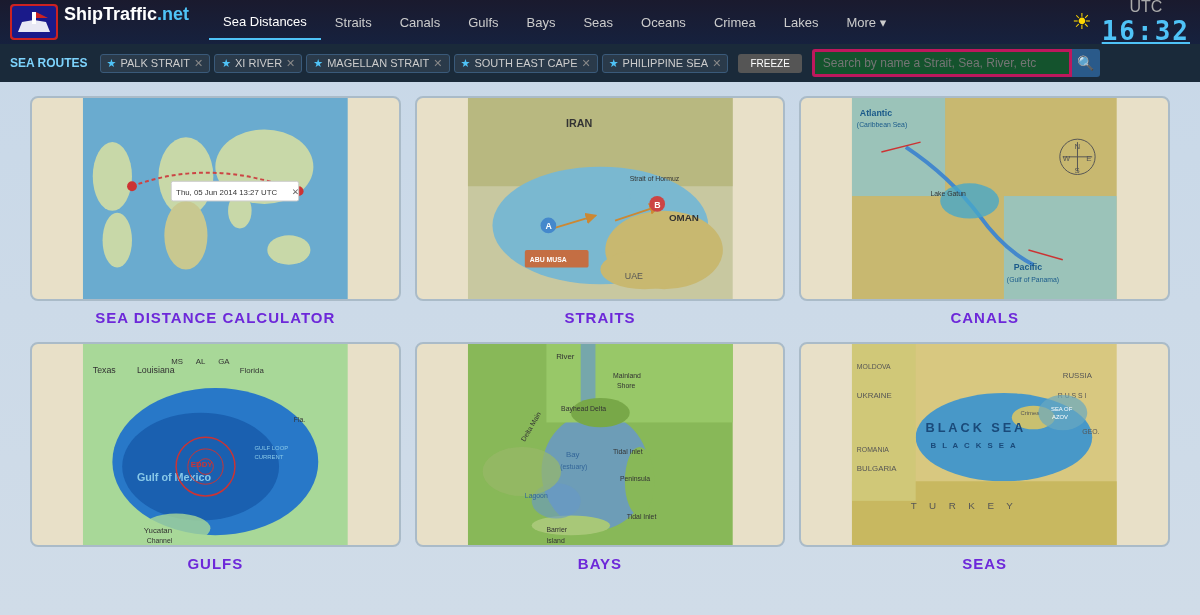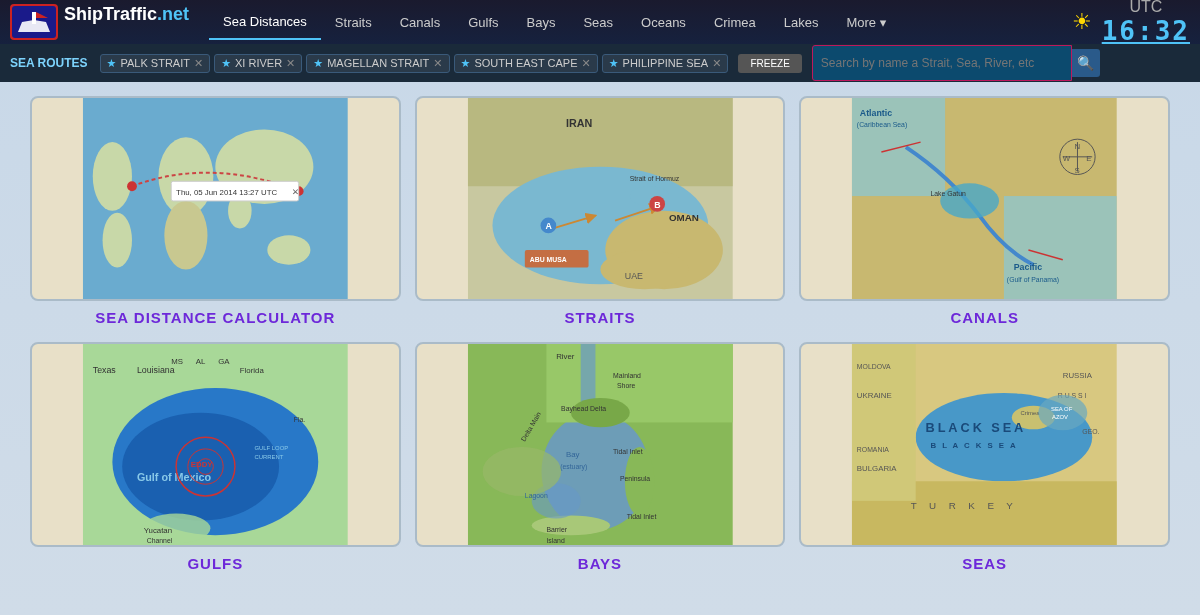--- a/index.html
+++ b/index.html
@@ -122,23 +122,23 @@
       margin-left: 6px;
     }
     #search-bar {
       display: flex;
       align-items: center;
       margin-left: 6px;
       flex: 1;
     }
     #search-input {
       width: 260px;
-      height: 36px;
-      border: 1px solid #be185d;
-      background: #0c4a6e;
+      height: 28px;
+      border: 3px solid #be185d;
+      background: #14532d;
       color: #aaa;
       padding: 0 8px;
       font-size: 12px;
       border-radius: 3px 0 0 3px;
     }
     #search-btn {
       background: #2a5a8a;
       border: none;
       width: 28px;
       height: 28px;

